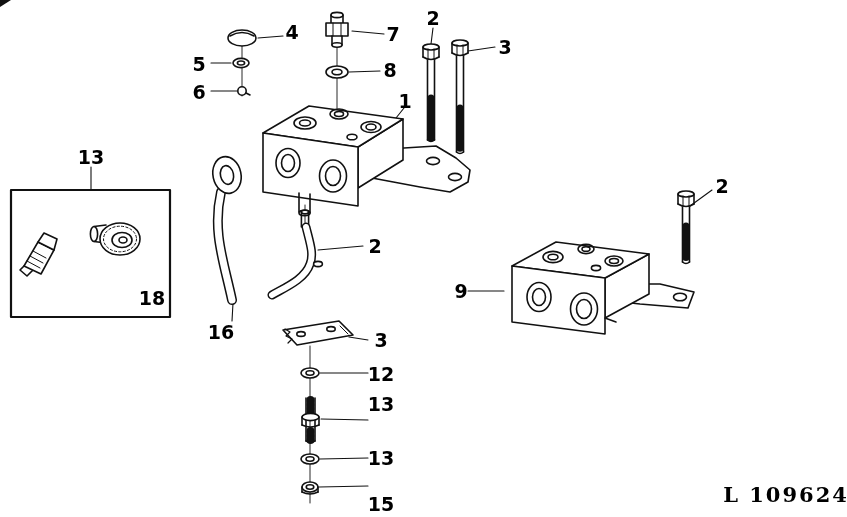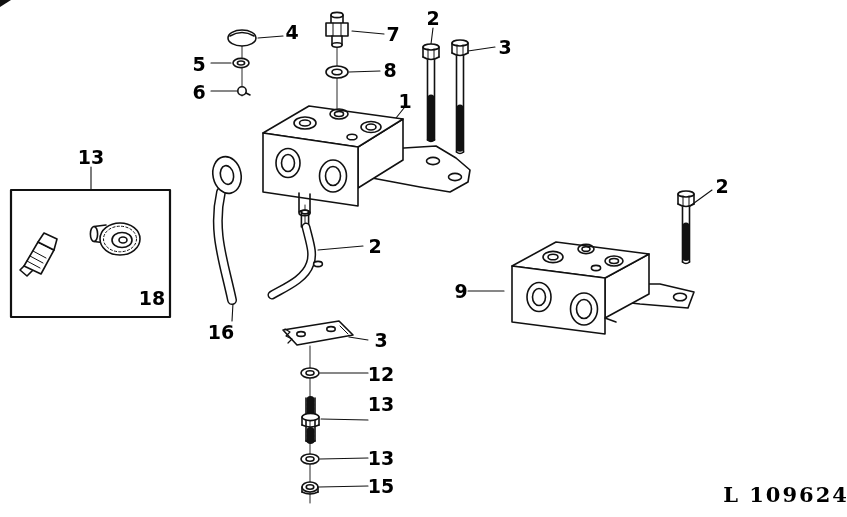--- a/index.html
+++ b/index.html
@@ -274,19 +274,19 @@
 <div class="callout" style="left:390px;top:70px">8</div>
 <div class="callout" style="left:405px;top:101px">1</div>
 <div class="callout" style="left:91px;top:157px">13</div>
 <div class="callout" style="left:152px;top:298px">18</div>
 <div class="callout" style="left:221px;top:332px">16</div>
 <div class="callout" style="left:375px;top:246px">2</div>
 <div class="callout" style="left:381px;top:340px">3</div>
 <div class="callout" style="left:381px;top:374px">12</div>
 <div class="callout" style="left:381px;top:404px">13</div>
 <div class="callout" style="left:381px;top:458px">13</div>
-<div class="callout" style="left:381px;top:486px">15</div>
+<div class="callout" style="left:381px;top:504px">15</div>
 <div class="callout" style="left:461px;top:291px">9</div>
 <div class="callout" style="left:722px;top:186px">2</div>
 
 <div class="refcode" style="left:786px;top:494px">L 109624</div>
 
 </div>
 
 </body></html>

